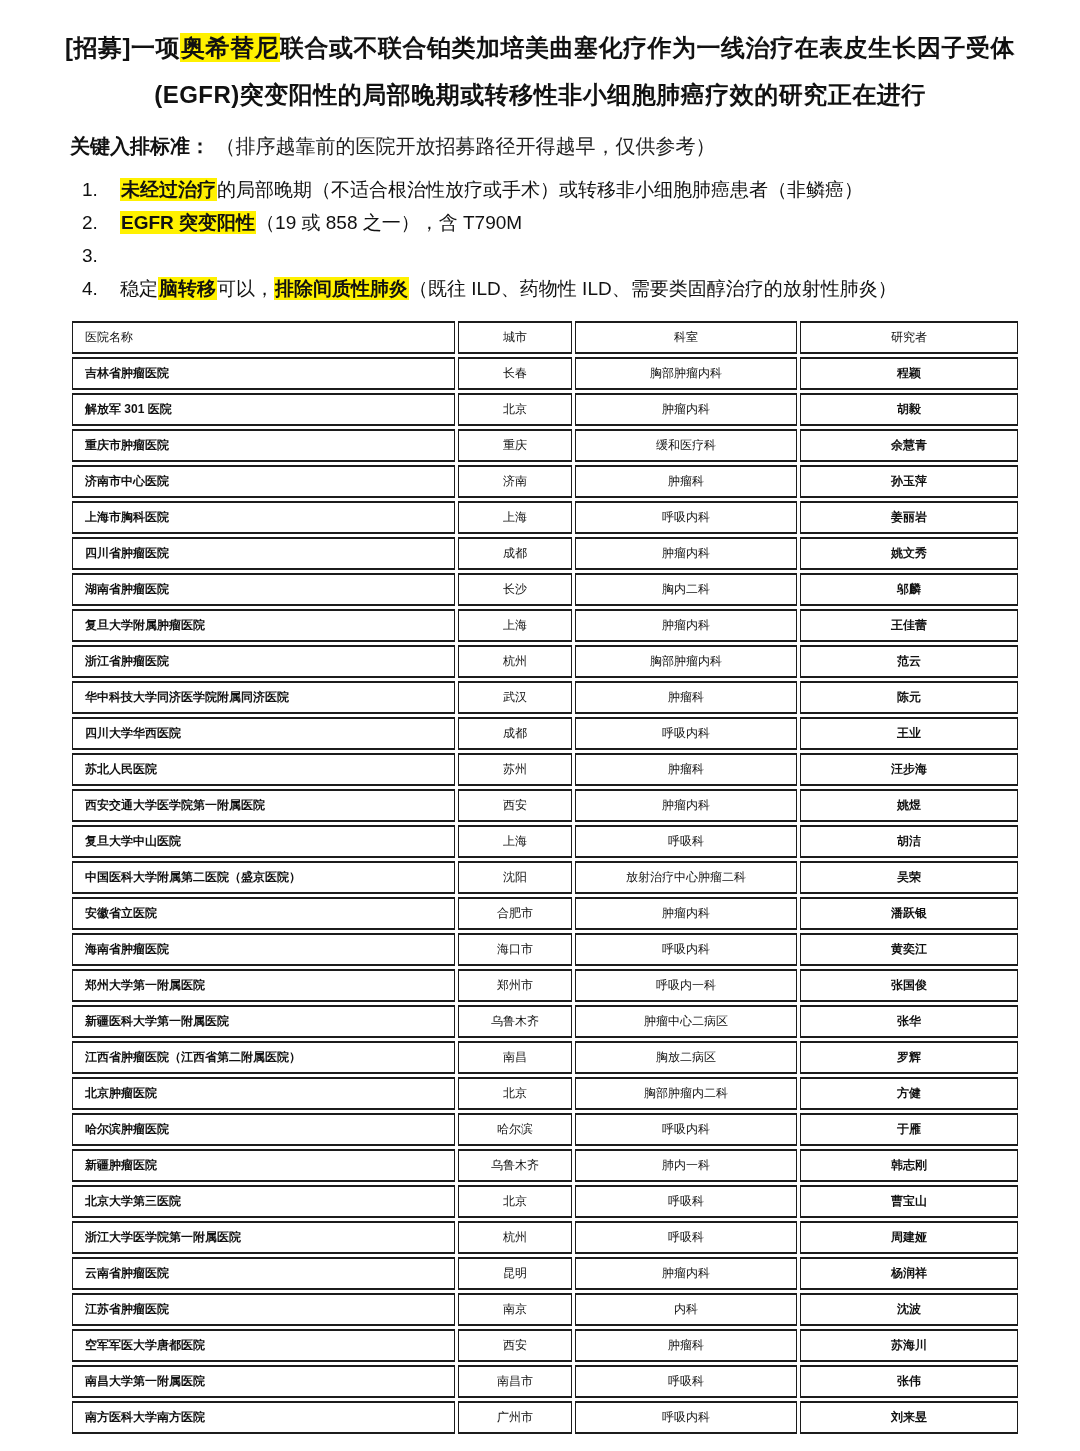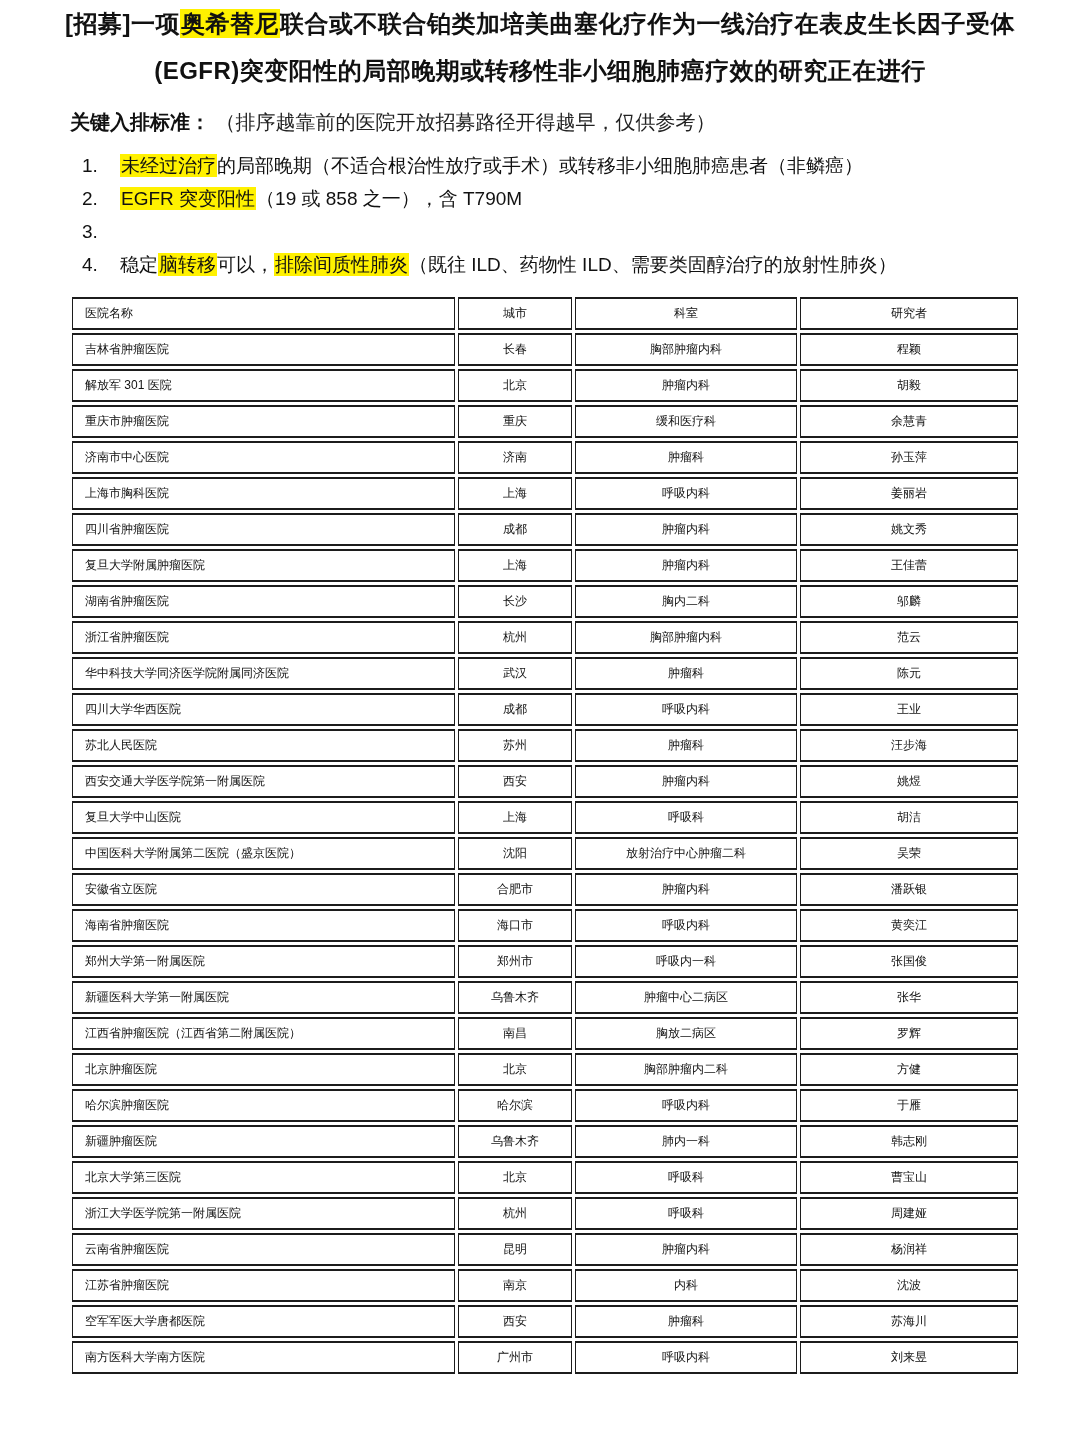--- a/index.html
+++ b/index.html
@@ -11,37 +11,38 @@
     width: 1080px;
     height: 1451px;
     font-family: "Liberation Sans", "DejaVu Sans", sans-serif;
     color: #111111;
     overflow: hidden;
   }
   .page {
     width: 1080px;
     height: 1137px;
     box-sizing: border-box;
+    padding-top: 24px;
     border-radius: 30px;
   }
   
   .title {
     text-align: center;
     font-weight: bold;
     font-size: 24px;
     letter-spacing: 0.5px;
   }
   .title-line {
     line-height: 47px;
   }
   .hl {
     background: #FFF100;
     padding: 1px 1px;
   }
-  .b { font-weight: normal; }
+  .b { font-weight: bold; }
   
   .criteria-heading {
     margin: 13px 0 12px 70px;
     font-size: 20px;
     line-height: 30px;
   }
   .criteria-heading .lead {
     font-weight: bold;
   }
   .criteria-heading .rest {
@@ -87,21 +88,21 @@
   table.sites th {
     font-weight: normal;
   }
   table.sites th.col-hospital,
   table.sites td.col-hospital {
     text-align: left;
     padding-left: 12px;
   }
   table.sites td.col-hospital,
   table.sites td.col-researcher {
-    font-weight: normal;
+    font-weight: bold;
   }
 </style>
 </head>
 <body>
 
 <div class="page">
 
   <div class="title">
     <div class="title-line"><span>[招募]一项</span><span class="hl">奥希替尼</span><span>联合或不联合铂类加培美曲塞化疗作为一线治疗在表皮生长因子受体</span></div>
     <div class="title-line"><span>(EGFR)突变阳性的局部晚期或转移性非小细胞肺癌疗效的研究正在进行</span></div>
@@ -176,32 +177,32 @@
           <td class="col-dept">呼吸内科</td>
           <td class="col-researcher">姜丽岩</td>
         </tr>
         <tr>
           <td class="col-hospital">四川省肿瘤医院</td>
           <td class="col-city">成都</td>
           <td class="col-dept">肿瘤内科</td>
           <td class="col-researcher">姚文秀</td>
         </tr>
         <tr>
-          <td class="col-hospital">复旦大学附属肿瘤医院</td>
-          <td class="col-city">上海</td>
-          <td class="col-dept">肿瘤内科</td>
-          <td class="col-researcher">王佳蕾</td>
-        </tr>
-        <tr>
           <td class="col-hospital">湖南省肿瘤医院</td>
           <td class="col-city">长沙</td>
           <td class="col-dept">胸内二科</td>
           <td class="col-researcher">邬麟</td>
         </tr>
         <tr>
+          <td class="col-hospital">复旦大学附属肿瘤医院</td>
+          <td class="col-city">上海</td>
+          <td class="col-dept">肿瘤内科</td>
+          <td class="col-researcher">王佳蕾</td>
+        </tr>
+        <tr>
           <td class="col-hospital">浙江省肿瘤医院</td>
           <td class="col-city">杭州</td>
           <td class="col-dept">胸部肿瘤内科</td>
           <td class="col-researcher">范云</td>
         </tr>
         <tr>
           <td class="col-hospital">华中科技大学同济医学院附属同济医院</td>
           <td class="col-city">武汉</td>
           <td class="col-dept">肿瘤科</td>
           <td class="col-researcher">陈元</td>
@@ -308,20 +309,26 @@
           <td class="col-dept">内科</td>
           <td class="col-researcher">沈波</td>
         </tr>
         <tr>
           <td class="col-hospital">空军军医大学唐都医院</td>
           <td class="col-city">西安</td>
           <td class="col-dept">肿瘤科</td>
           <td class="col-researcher">苏海川</td>
         </tr>
         <tr>
+          <td class="col-hospital">南昌大学第一附属医院</td>
+          <td class="col-city">南昌市</td>
+          <td class="col-dept">呼吸科</td>
+          <td class="col-researcher">张伟</td>
+        </tr>
+        <tr>
           <td class="col-hospital">南方医科大学南方医院</td>
           <td class="col-city">广州市</td>
           <td class="col-dept">呼吸内科</td>
           <td class="col-researcher">刘来昱</td>
         </tr>
       </tbody>
   </table>
 
 </div>
 

